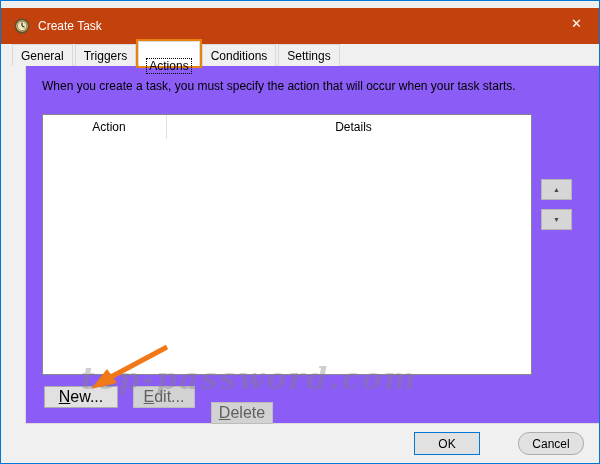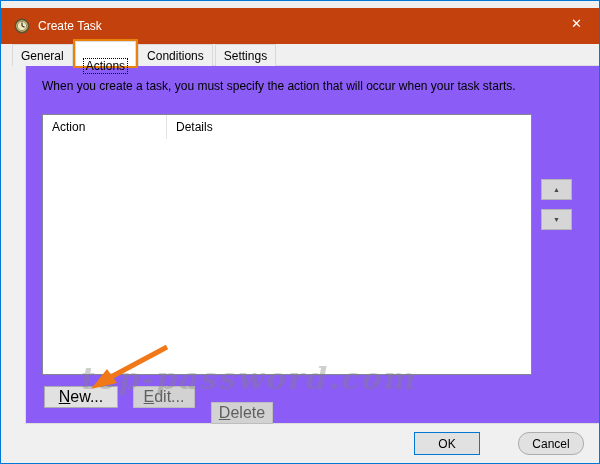--- a/index.html
+++ b/index.html
@@ -18,21 +18,21 @@
   .tab { box-sizing:border-box; height:22px; padding:4px 8px 0 8px; margin-right:2px;
          background:#f0f0f0; border:1px solid #d9d9d9; border-bottom:none; white-space:nowrap; }
   .tab.selected { background:#ffffff; height:25px; padding-top:17px; border:1px solid #dcdcdc; border-bottom:none;
                   box-shadow:0 0 0 2px #e8820c; position:relative; z-index:4; }
   .tab.selected .focus-rect { outline:1px dotted #000; padding:0 2px; }
   
   .page { position:absolute; left:24px; top:64px; width:584px; height:359px; box-sizing:border-box;
           background:#8b5cf6; border:1px solid #dcdcdc; z-index:1; }
   .description { position:absolute; left:16px; top:13px; width:560px; }
   .listbox { position:absolute; left:16px; top:48px; width:490px; height:261px; box-sizing:border-box;
-             border:1px solid #828790; background:#fff; }
+             border:1px solid #828790; background:#fff;text-align:center; }
   .list-header { display:flex; height:24px; }
   .list-header .hcol { box-sizing:border-box; padding:5px 0 0 9px; }
   .list-header .hcol-action { width:124px; border-right:1px solid #e2e2e2; }
   .list-header .hcol-details { flex:1; }
   
   .updown { position:absolute; box-sizing:border-box; width:31px; height:21px;
             background:#d6d6d6; border:1px solid #b5b5b5; display:flex; align-items:center; justify-content:center;
             color:#4a4a4a; font-size:7px; }
   .btn-up { left:515px; top:113px; }
   .btn-down { left:515px; top:143px; }
@@ -69,20 +69,23 @@
     </svg>
     <span class="title-text">Create Task</span>
     <div class="close-btn">
       <span>✕</span>
     </div>
   </div>
 
   <div class="tabstrip">
     <div class="tab">
       <span>General</span>
+    </div>
+    <div class="tab">
+      <span>Triggers</span>
     </div>
     <div class="tab selected">
       <span class="focus-rect">Actions</span>
     </div>
     <div class="tab">
       <span>Conditions</span>
     </div>
     <div class="tab">
       <span>Settings</span>
     </div>

